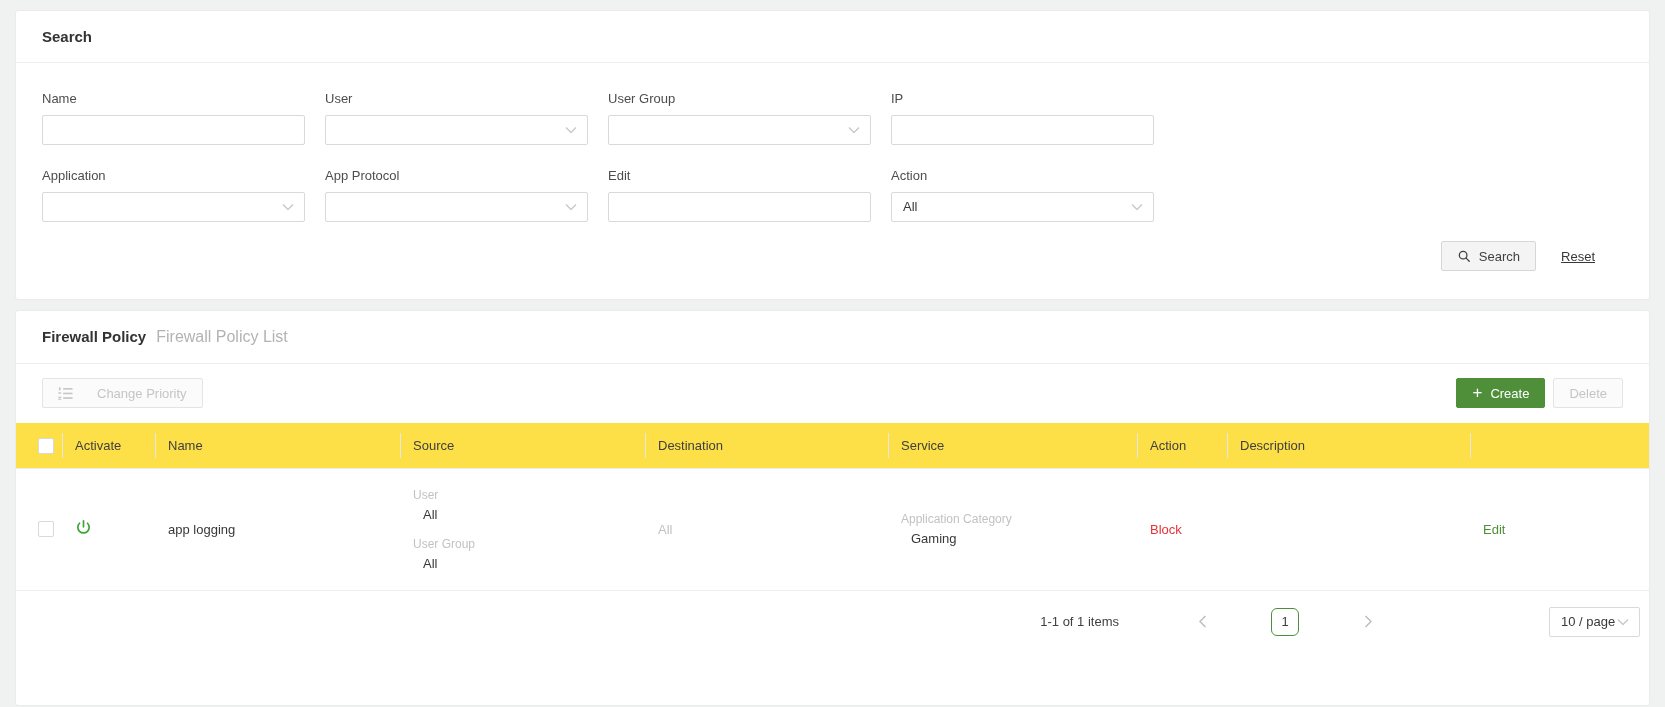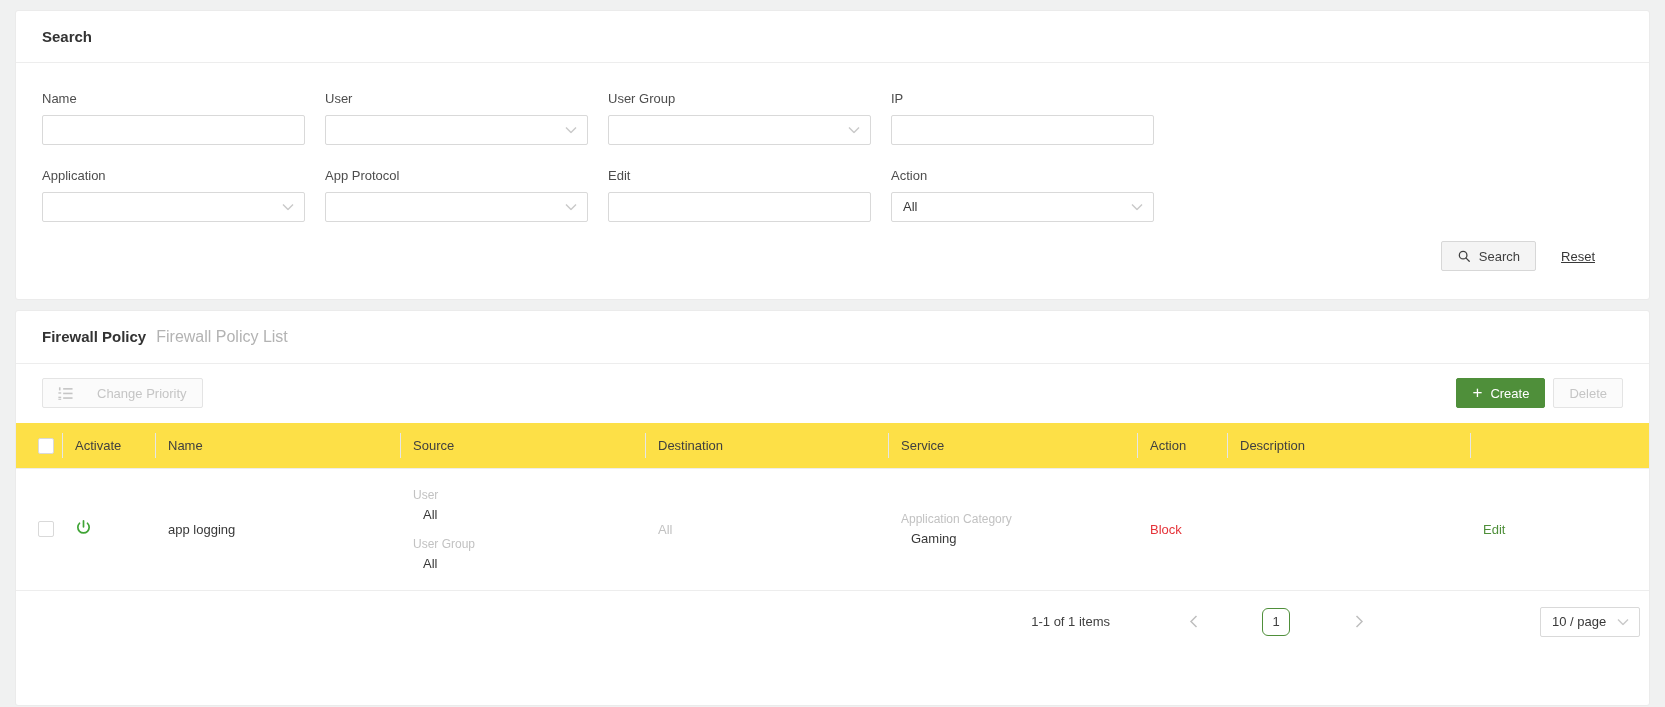--- a/index.html
+++ b/index.html
@@ -94,21 +94,21 @@
   .pagination{display:flex;justify-content:flex-end;align-items:center;padding:16px 9px 68px 26px;gap:48px;}
   .pg-total{color:#404040;margin-right:22px;}
   .pg-arrow{display:inline-flex;align-items:center;justify-content:center;width:26px;height:26px;
     cursor:pointer;line-height:0;}
   .pg-page{
     width:28px;height:28px;border:1px solid var(--green);border-radius:6px;background:#fff;
     display:inline-flex;align-items:center;justify-content:center;color:#404040;
     margin:0 8px;cursor:pointer;
   }
   .pg-size{
-    position:relative;width:100px;height:30px;border:1px solid #d9d9d9;border-radius:2px;background:#fff;
+    position:relative;width:91px;height:30px;border:1px solid #d9d9d9;border-radius:2px;background:#fff;
     margin-left:120px;cursor:pointer;
   }
 </style>
 </head>
 <body>
 
 <div class="page">
 
   <div class="panel">
     <div class="panel-header">

